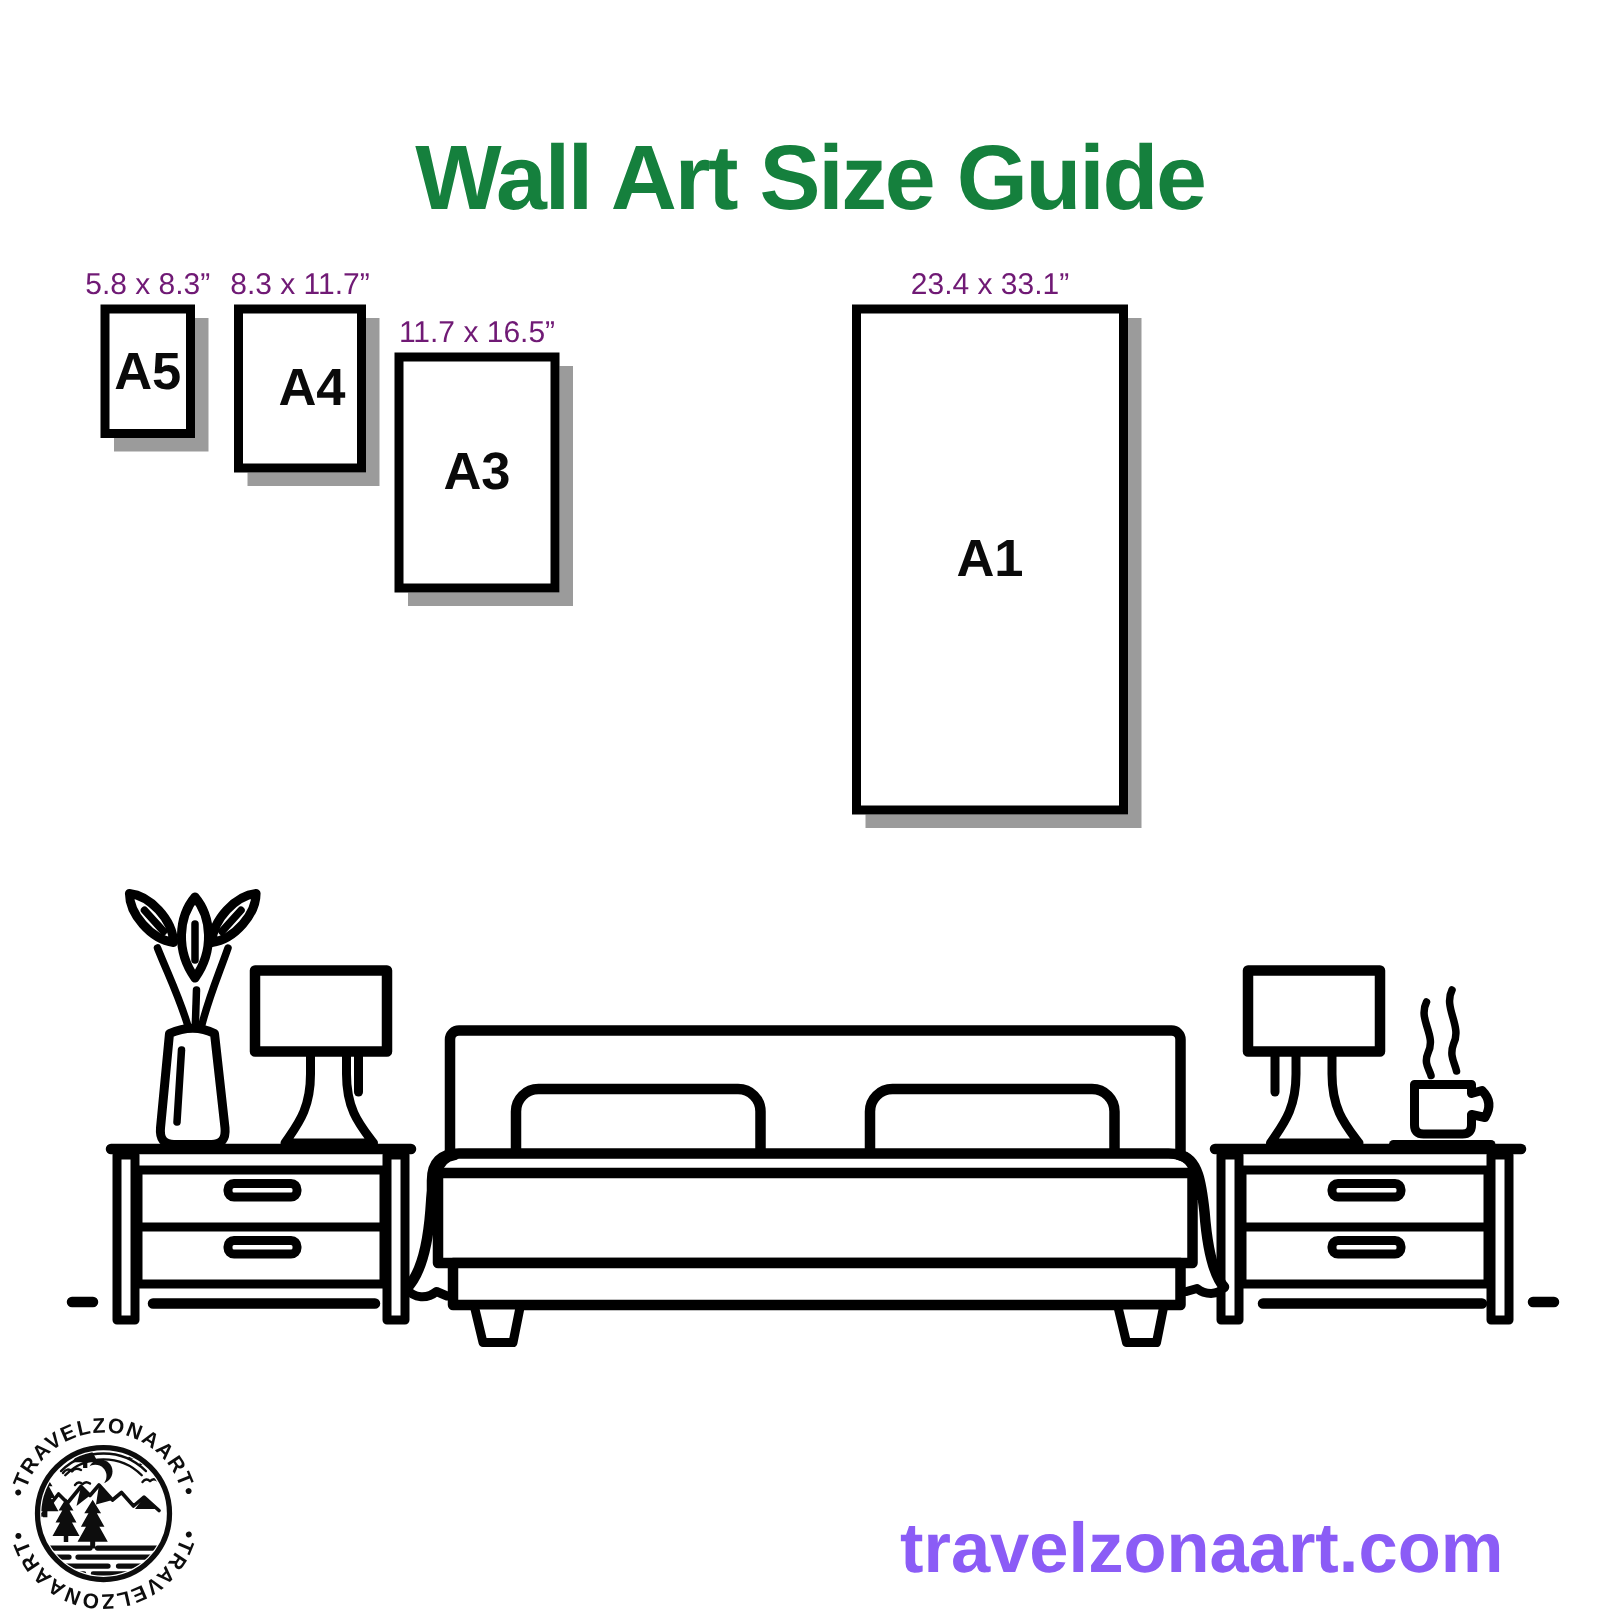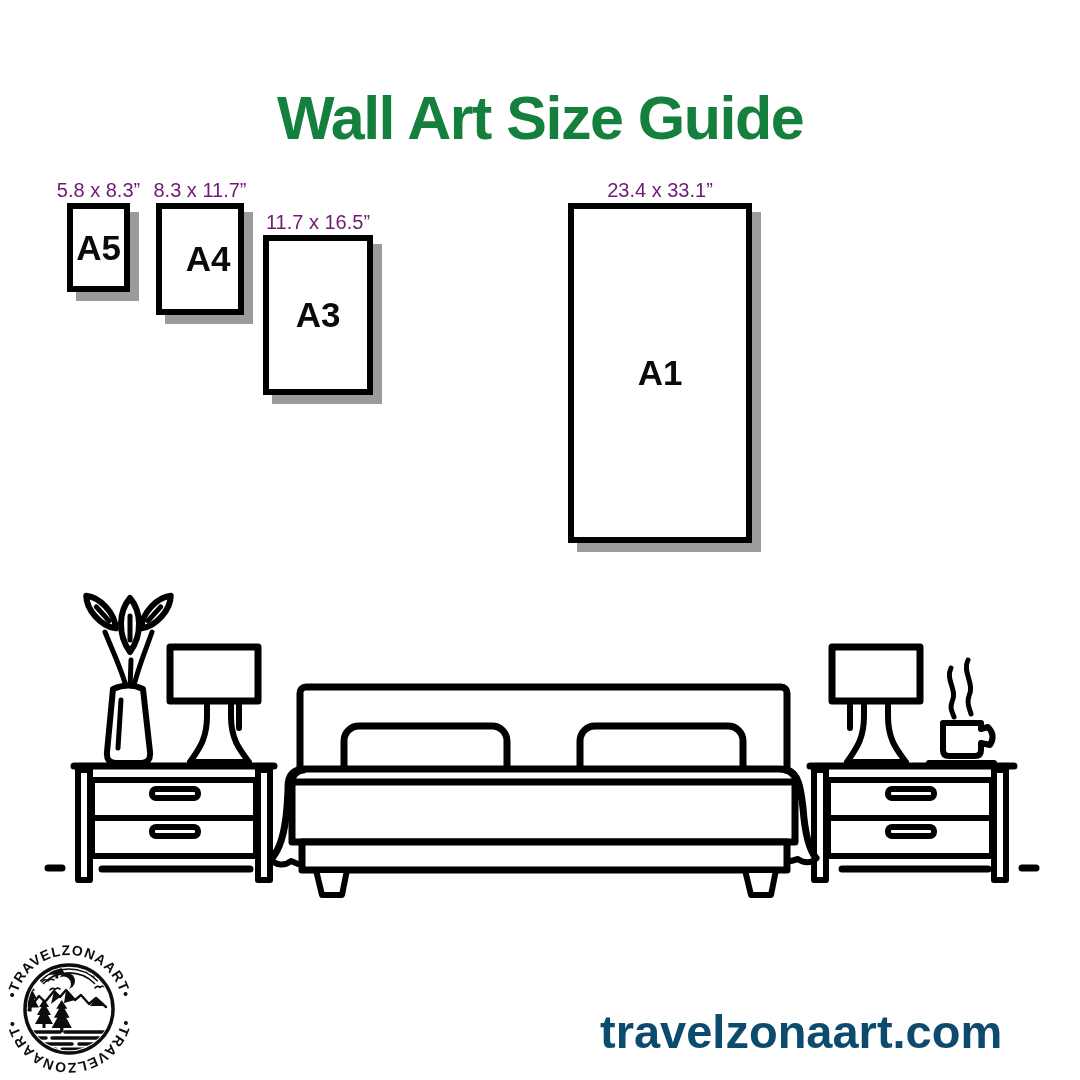--- a/index.html
+++ b/index.html
@@ -16,21 +16,21 @@
   .f-a2{left:392px;top:204px;width:150px;height:208px;}
   .f-a1{left:568px;top:203px;width:184px;height:340px;}
   .f-a0{left:781px;top:203px;width:232px;height:364px;}
   .dim{position:absolute;top:-30px;left:50%;transform:translateX(-50%);
        white-space:nowrap;font-size:20px;font-weight:400;color:#701a75;}
   .size-label{font-size:35px;font-weight:700;color:#0a0a0a;letter-spacing:0;}
   
   .scene{position:absolute;left:35px;top:585px;}
   .logo{position:absolute;left:0px;top:930px;}
   .website{position:absolute;left:600px;top:1004px;font-size:47px;font-weight:800;
-           letter-spacing:0px;color:#0c4a6e;}
+           letter-spacing:0px;color:#8b5cf6;}
   
   .ln{fill:none;stroke:#000;stroke-width:7;stroke-linecap:round;stroke-linejoin:round;}
   .ln6{fill:none;stroke:#000;stroke-width:6;stroke-linecap:round;stroke-linejoin:round;}
   .ln5{fill:none;stroke:#000;stroke-width:5;stroke-linecap:round;stroke-linejoin:round;}
   .fw{fill:#fff;stroke:#000;stroke-width:7;stroke-linejoin:round;}
   .fw6{fill:#fff;stroke:#000;stroke-width:6;stroke-linejoin:round;}
   .fill{fill:#fff;stroke:none;}
   .logo-text{font-family:"Liberation Sans",sans-serif;font-size:14px;font-weight:bold;
              letter-spacing:1px;fill:#0d0d0d;}
   .ink{fill:#0d0d0d;stroke:none;}

